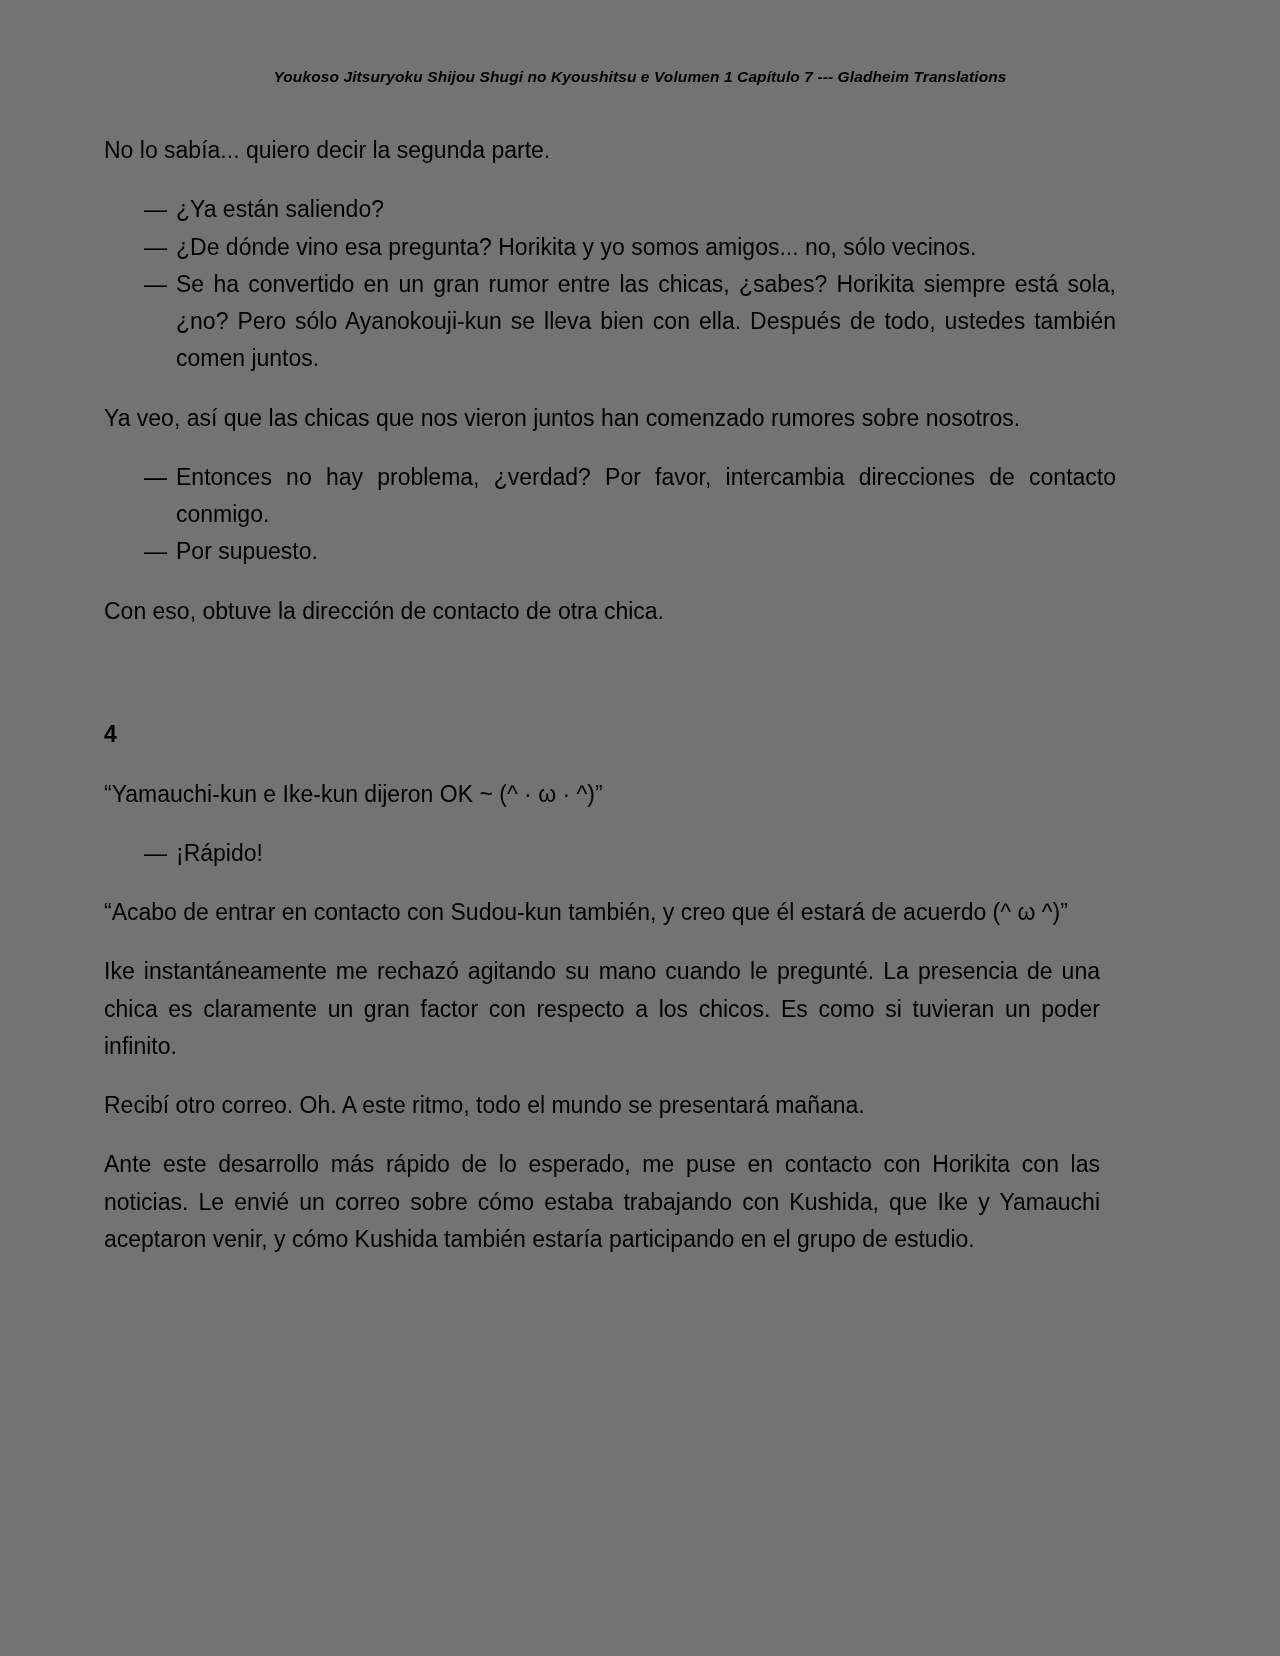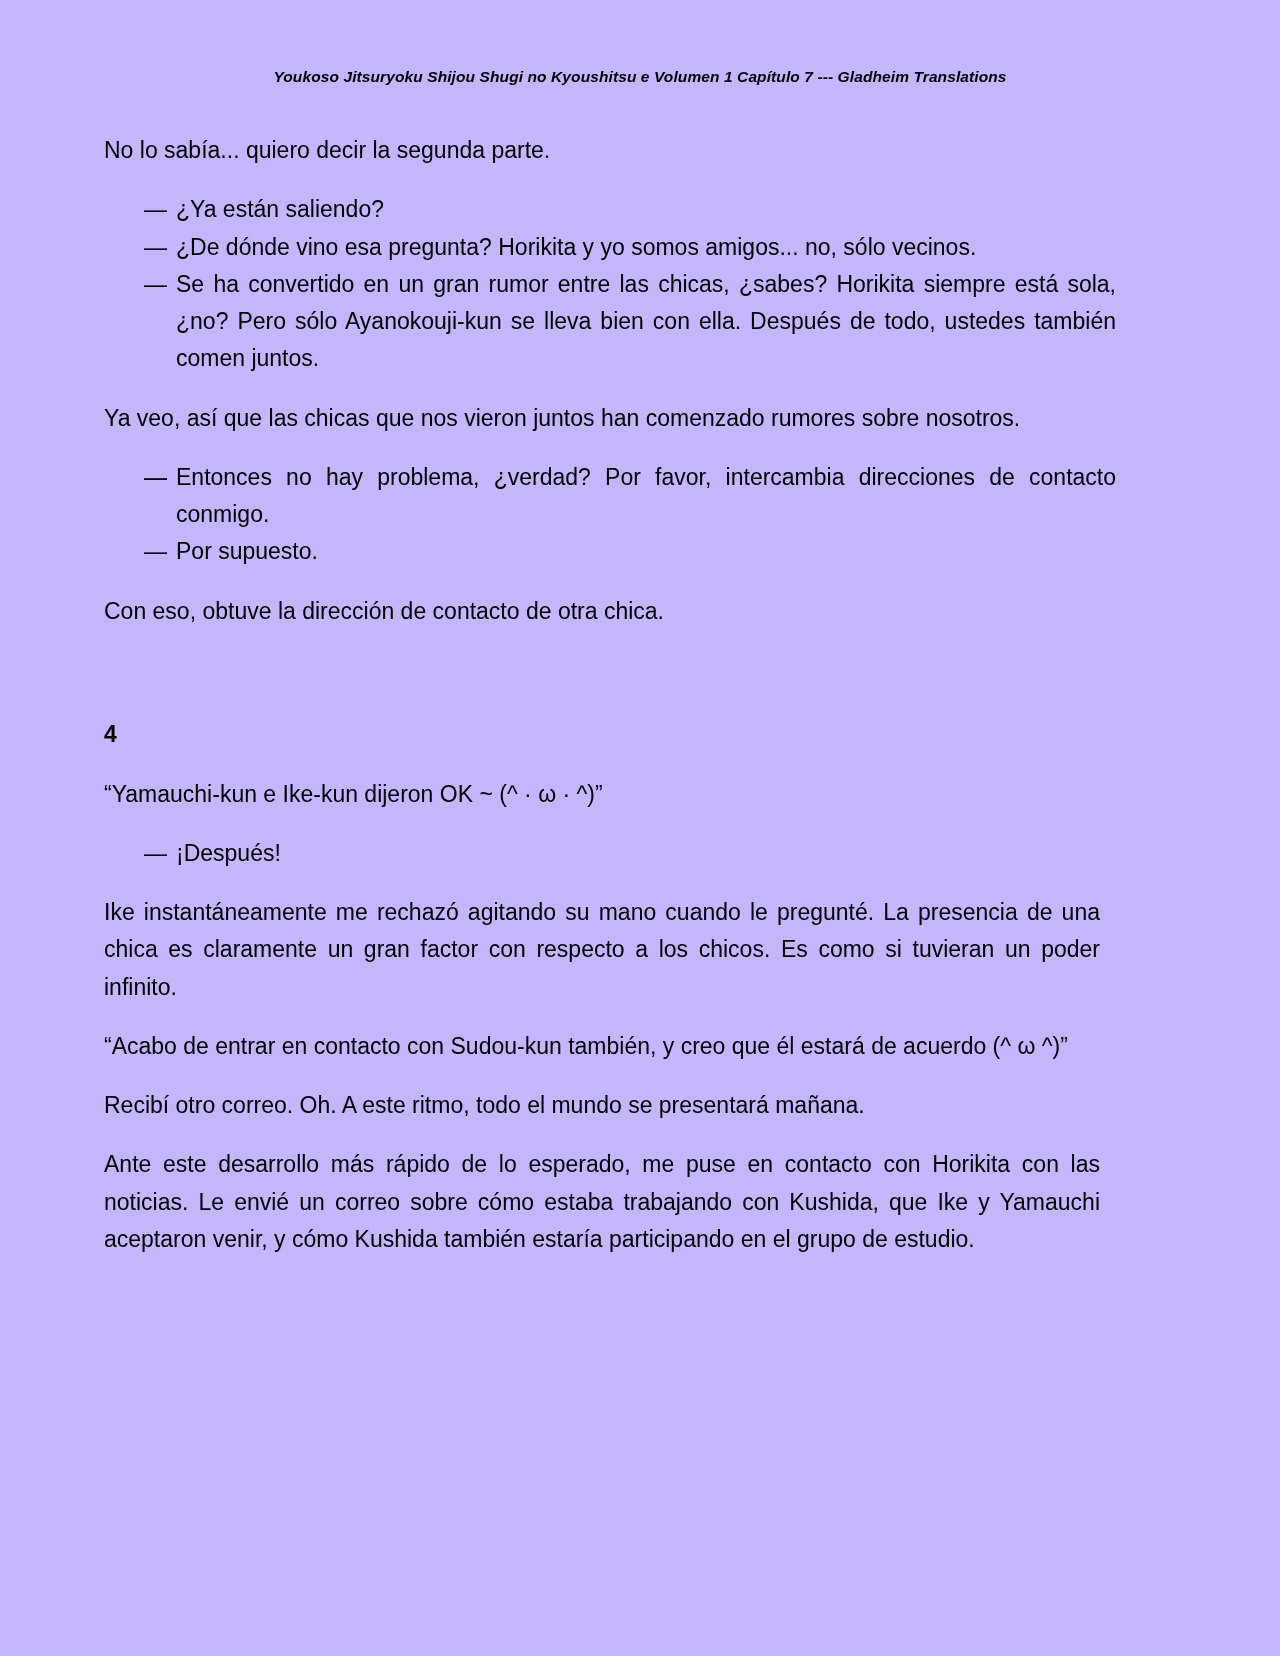--- a/index.html
+++ b/index.html
@@ -9,21 +9,21 @@
     background: #ffffff;
   }
   body {
     font-family: "Liberation Sans", sans-serif;
     color: #000000;
   }
   .page {
     position: relative;
     width: 1280px;
     height: 1656px;
-    background: #c4b5fd;
+    background: #737373;
     margin: 0 auto;
     overflow: hidden;
     box-sizing: border-box;
   }
   .page-header {
     position: absolute;
     top: 68px;
     left: 0;
     width: 1280px;
     text-align: center;
@@ -104,25 +104,25 @@
     <p class="para">Con eso, obtuve la dirección de contacto de otra chica.</p>
 
     <div class="gap-before-section"></div>
 
     <h2 class="section-num">4</h2>
 
 
     <p class="para kaomoji-line">“Yamauchi-kun e Ike-kun dijeron OK ~ (^ · ω · ^)”</p>
 
     <ul class="dash-list">
-      <li><span class="dash">—</span><span>¡Después!</span></li>
+      <li><span class="dash">—</span><span>¡Rápido!</span></li>
     </ul>
 
+    <p class="para kaomoji-line">“Acabo de entrar en contacto con Sudou-kun también, y creo que él estará de acuerdo (^ ω ^)”</p>
+
     <p class="para">Ike instantáneamente me rechazó agitando su mano cuando le pregunté. La presencia de una chica es claramente un gran factor con respecto a los chicos. Es como si tuvieran un poder infinito.</p>
-
-    <p class="para kaomoji-line">“Acabo de entrar en contacto con Sudou-kun también, y creo que él estará de acuerdo (^ ω ^)”</p>
 
     <p class="para">Recibí otro correo. Oh. A este ritmo, todo el mundo se presentará mañana.</p>
 
     <p class="para">Ante este desarrollo más rápido de lo esperado, me puse en contacto con Horikita con las noticias. Le envié un correo sobre cómo estaba trabajando con Kushida, que Ike y Yamauchi aceptaron venir, y cómo Kushida también estaría participando en el grupo de estudio.</p>
 
   </div>
 </div>
 
 </body></html>

